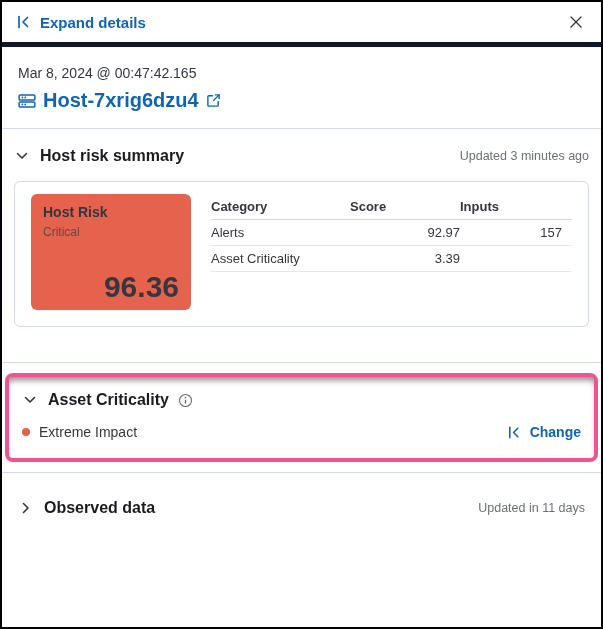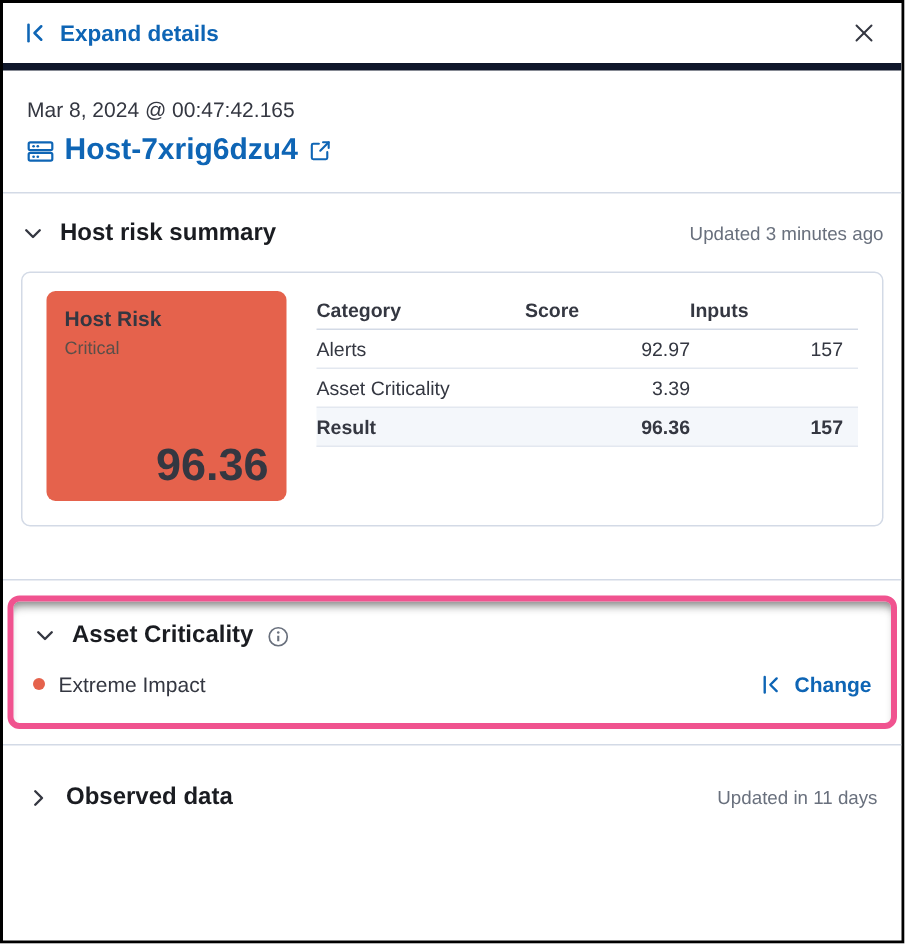--- a/index.html
+++ b/index.html
@@ -73,21 +73,21 @@
   .panel-link-row {
     display: flex; align-items: center; gap: 9px;
     padding: 13px 16px;
     border-bottom: 1px solid #e3e8f0;
     cursor: pointer;
   }
   .panel-link-label { color: #0e65b5; font-size: 14px; font-weight: 700; }
   .panel-body { display: flex; gap: 20px; padding: 12px 16px 16px 16px; }
 
   .risk-card {
-    width: 160px; height: 140px; flex: none;
+    width: 160px; height: 116px; flex: none;
     background: #e5624c; border-radius: 6px;
     padding: 10px 12px; position: relative;
   }
   .risk-card-title { font-size: 14px; font-weight: 700; color: #343741; }
   .risk-card-level { margin-top: 5px; font-size: 12px; color: #5a4f49; }
   .risk-card-score {
     position: absolute; right: 12px; bottom: 6px;
     font-size: 30px; font-weight: 700; color: #343741;
   }
 
@@ -209,25 +209,20 @@
             <tr>
               <td>Alerts</td>
               <td class="col-score">92.97</td>
               <td class="col-inputs">157</td>
             </tr>
             <tr>
               <td>Asset Criticality</td>
               <td class="col-score">3.39</td>
               <td class="col-inputs"></td>
             </tr>
-            <tr class="row-bold">
-              <td>Result</td>
-              <td class="col-score">96.36</td>
-              <td class="col-inputs">157</td>
-            </tr>
           </tbody>
         </table>
       </div>
     </div>
   </div>
 
   <hr class="divider div2">
 
   <div class="annotation-box">
     <div class="ac-head">

